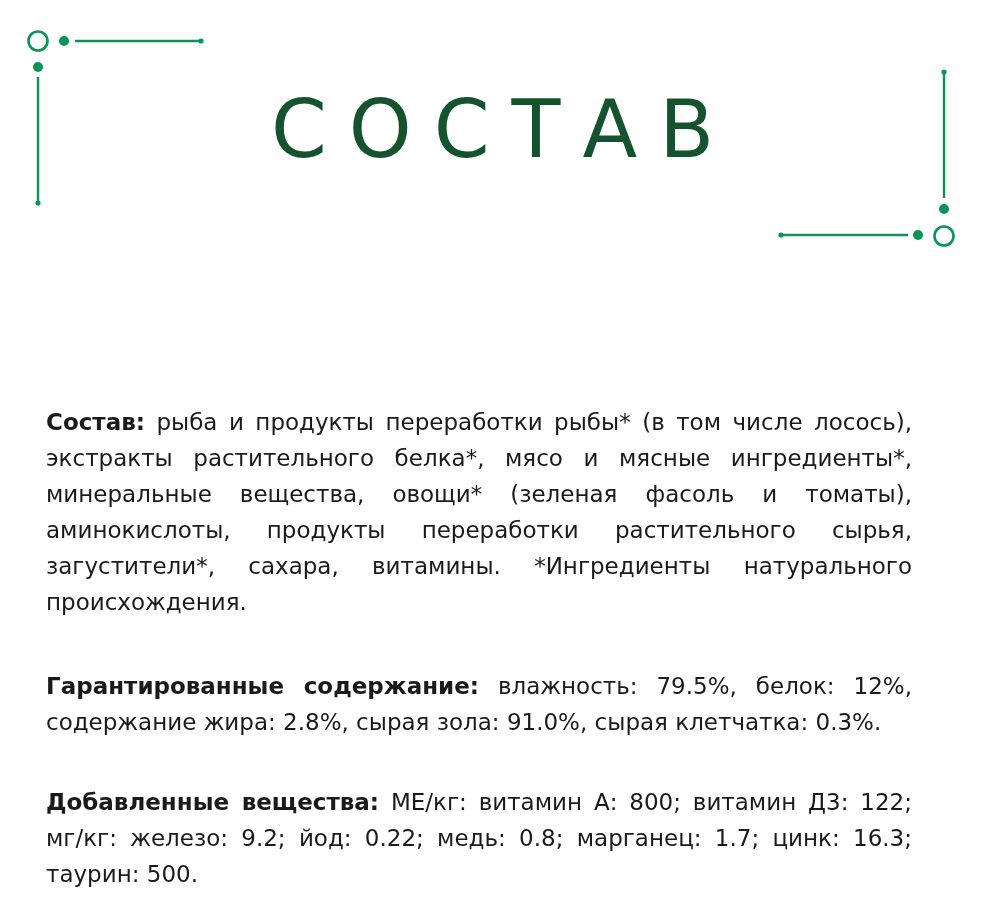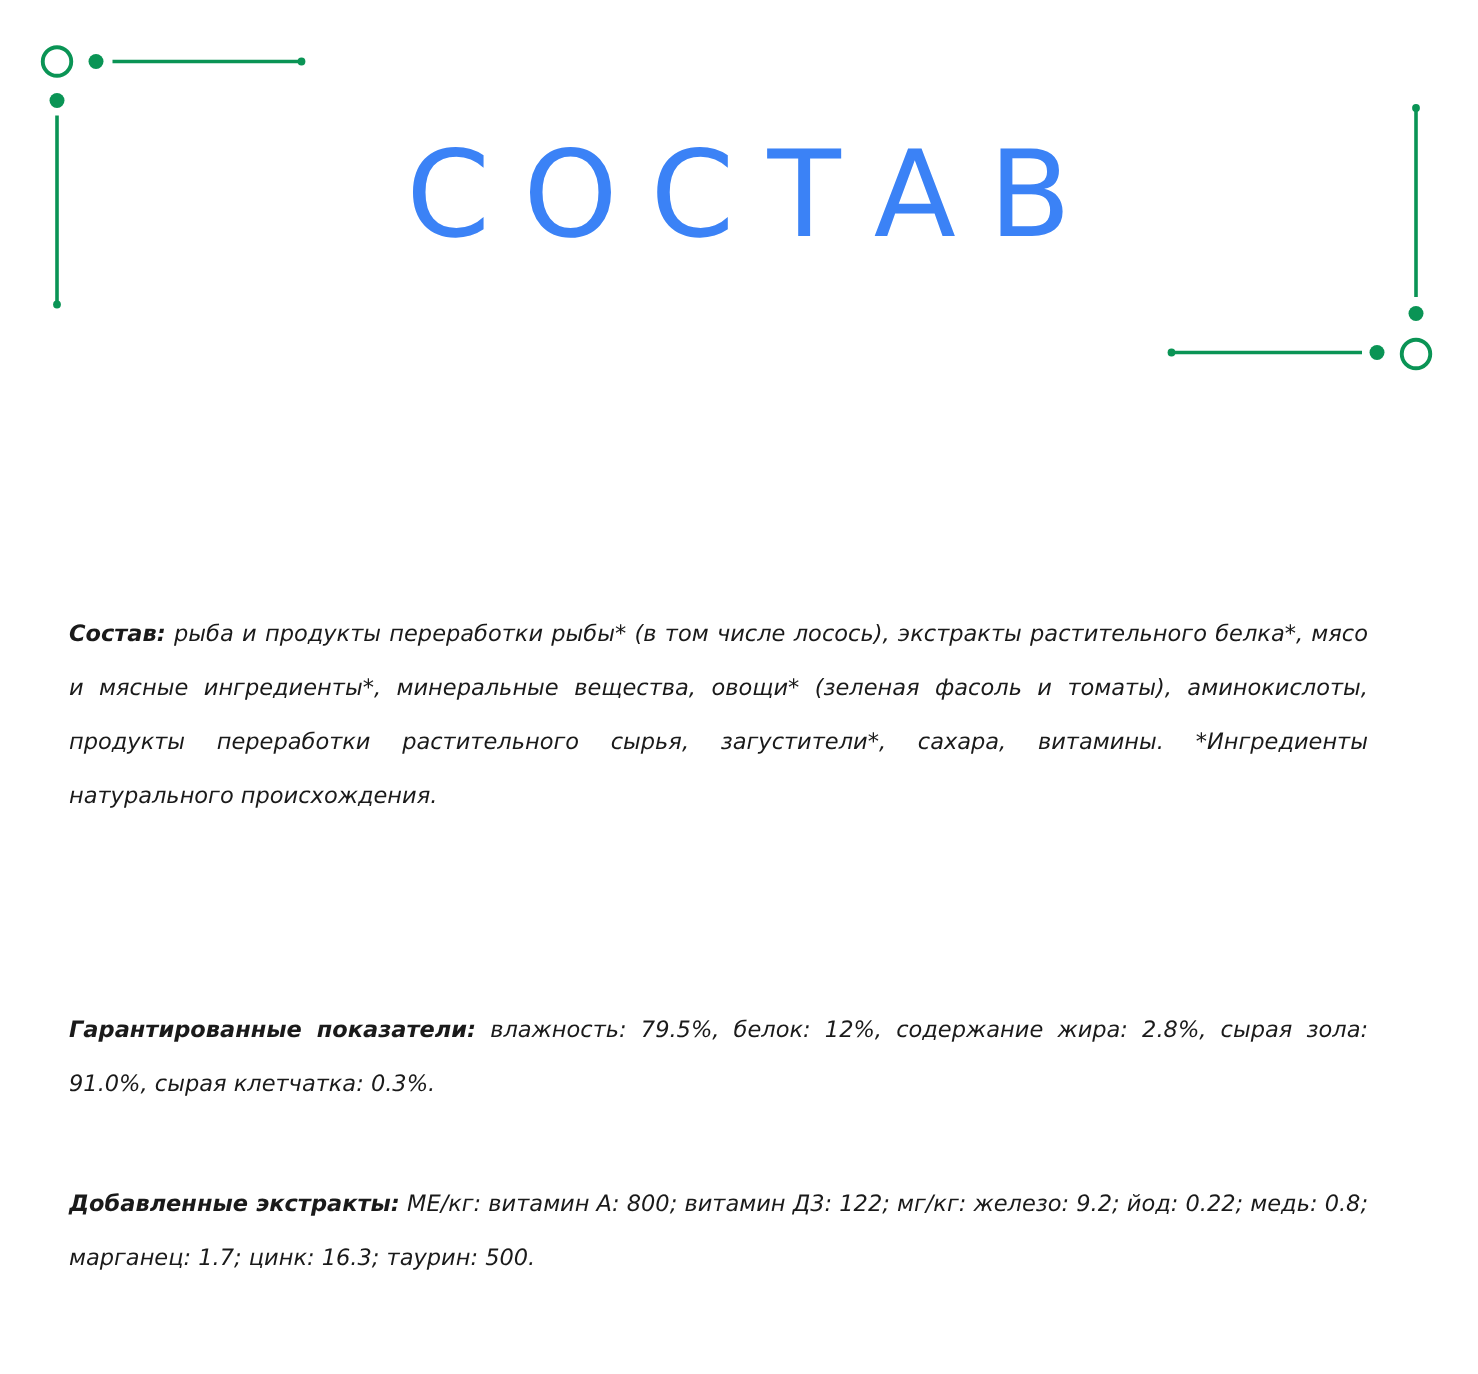--- a/index.html
+++ b/index.html
@@ -35,26 +35,25 @@
       line-height: 96px;
       letter-spacing: 22px;
       padding-left: 22px;
       box-sizing: border-box;
       margin: 0;
     }
     .section {
       position: absolute;
       left: 46px;
       width: 866px;
-      font-size: 15px;
+      font-size: 23px;
       line-height: 36px;
       text-align: justify;
       text-align-last: left;
       margin: 0;
-      font-style: italic;
     }
     .section .label {
       font-weight: bold;
     }
     #sec-composition { top: 404px; }
     #sec-guaranteed { top: 668px; }
     #sec-added { top: 784px; }
   </style>
 </head>
 <body>
@@ -73,19 +72,19 @@
     <circle cx="944" cy="72" r="2.6" stroke="none"></circle>
     <line x1="944" y1="72" x2="944" y2="198" stroke-width="2.4"></line>
     <circle cx="944" cy="209" r="5" stroke="none"></circle>
     <circle cx="781" cy="235" r="2.6" stroke="none"></circle>
     <line x1="781" y1="235" x2="908" y2="235" stroke-width="2.4"></line>
     <circle cx="918" cy="235" r="5" stroke="none"></circle>
     <circle cx="944" cy="236" r="9.5" fill="none" stroke-width="2.6"></circle>
   </g>
 </svg>
 
-<h1 class="title" style="color:#3b82f6;">СОСТАВ</h1>
+<h1 class="title" style="color:#14532d;">СОСТАВ</h1>
 
 <p class="section" id="sec-composition"><span class="label">Состав:</span><span> рыба и продукты переработки рыбы* (в том числе лосось), экстракты растительного белка*, мясо и мясные ингредиенты*, минеральные вещества, овощи* (зеленая фасоль и томаты), аминокислоты, продукты переработки растительного сырья, загустители*, сахара, витамины. *Ингредиенты натурального происхождения.</span></p>
 
-<p class="section" id="sec-guaranteed"><span class="label">Гарантированные показатели:</span><span> влажность: 79.5%, белок: 12%, содержание жира: 2.8%, сырая зола: 91.0%, сырая клетчатка: 0.3%.</span></p>
+<p class="section" id="sec-guaranteed"><span class="label">Гарантированные содержание:</span><span> влажность: 79.5%, белок: 12%, содержание жира: 2.8%, сырая зола: 91.0%, сырая клетчатка: 0.3%.</span></p>
 
-<p class="section" id="sec-added"><span class="label">Добавленные экстракты:</span><span> МЕ/кг: витамин А: 800; витамин Д3: 122; мг/кг: железо: 9.2; йод: 0.22; медь: 0.8; марганец: 1.7; цинк: 16.3; таурин: 500.</span></p>
+<p class="section" id="sec-added"><span class="label">Добавленные вещества:</span><span> МЕ/кг: витамин А: 800; витамин Д3: 122; мг/кг: железо: 9.2; йод: 0.22; медь: 0.8; марганец: 1.7; цинк: 16.3; таурин: 500.</span></p>
 
 </body></html>

